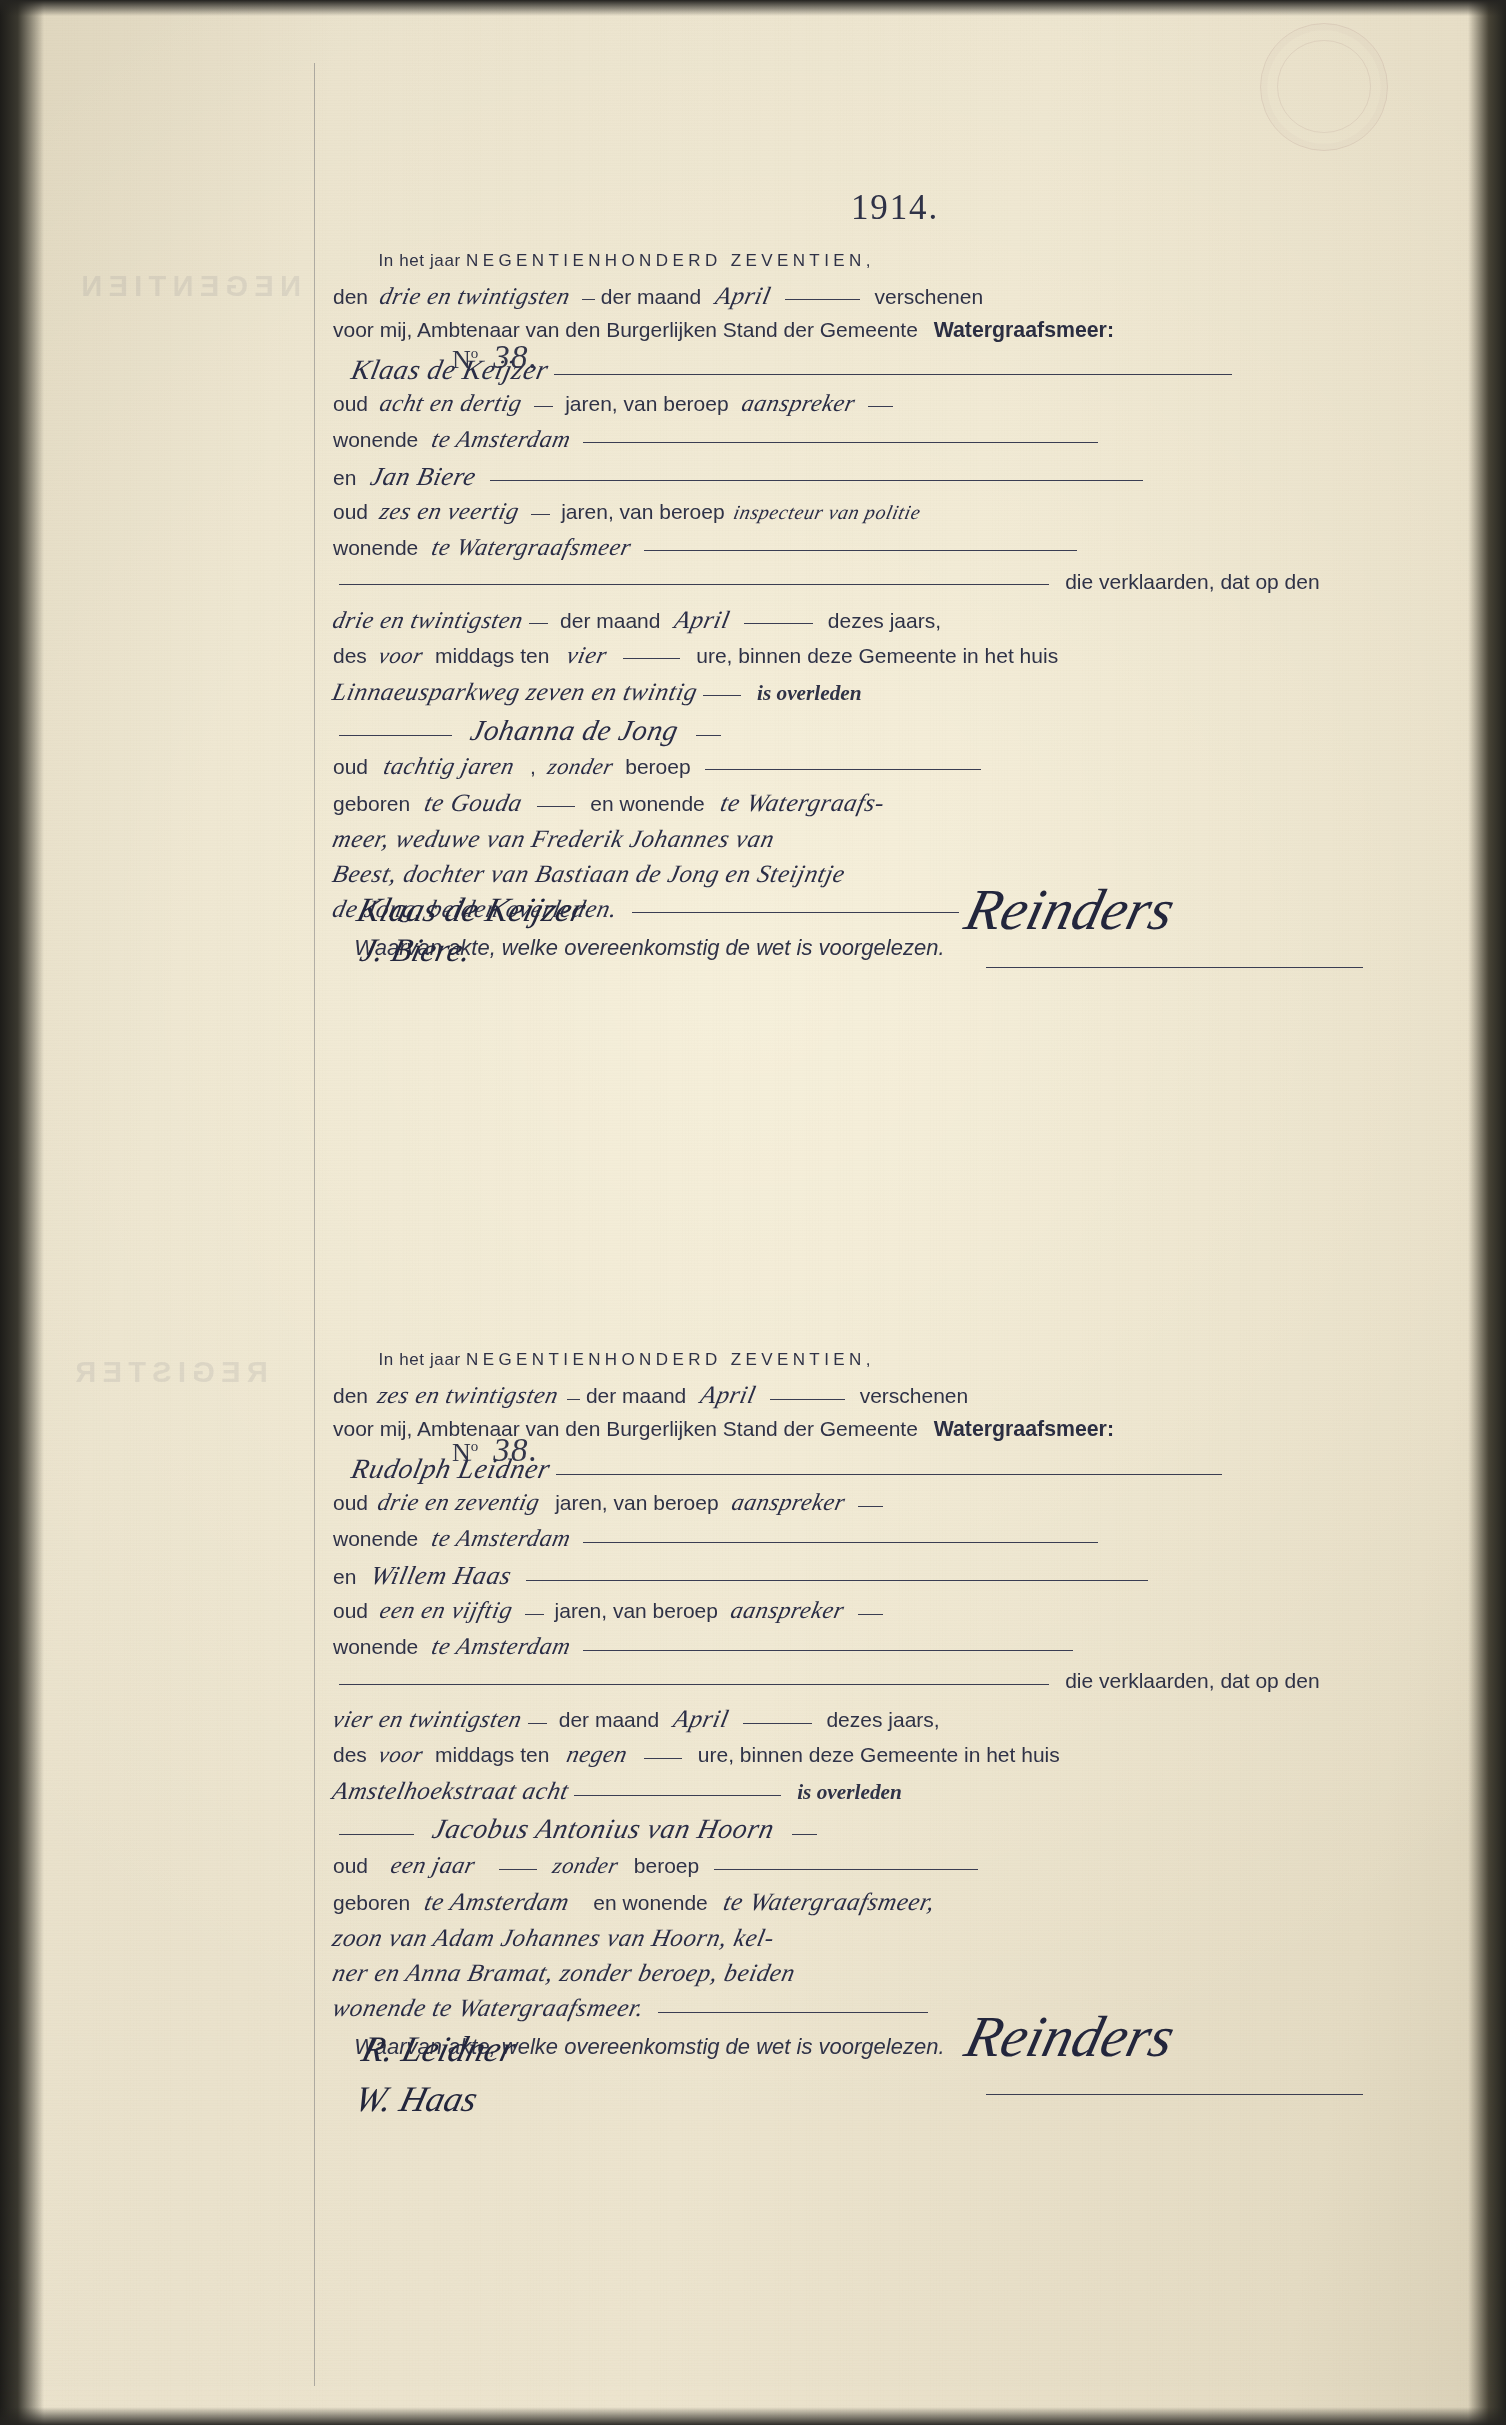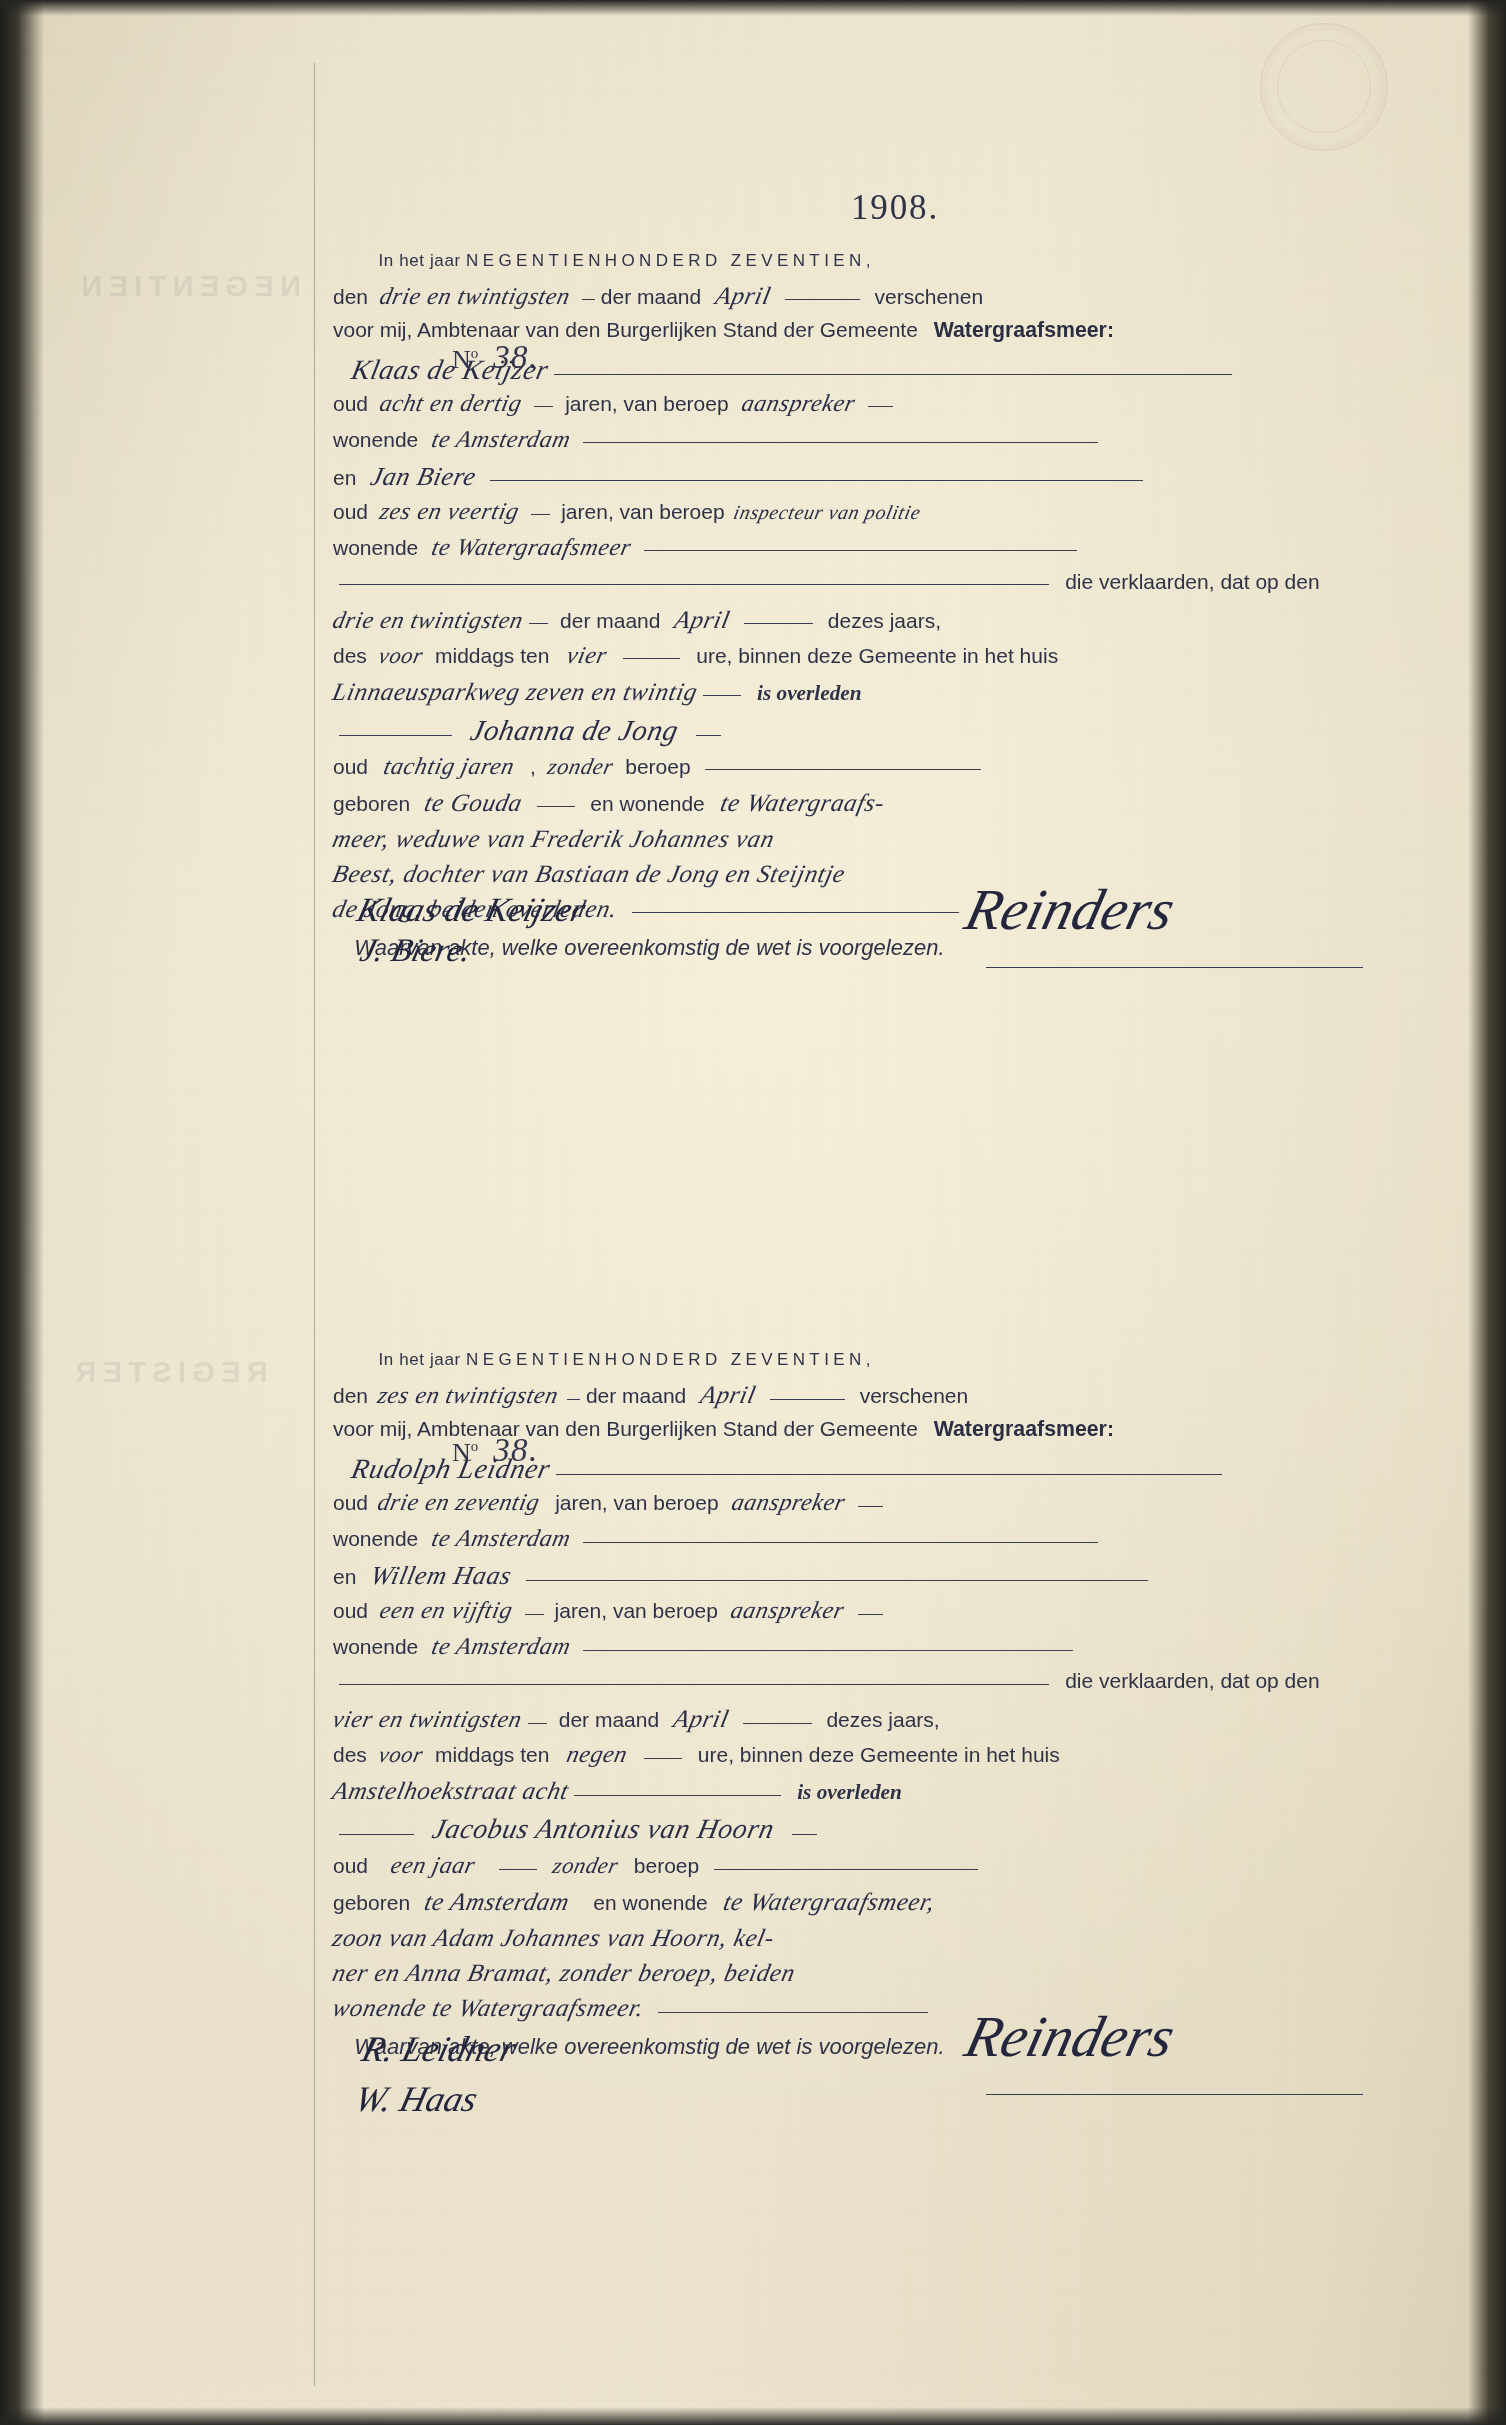--- a/index.html
+++ b/index.html
@@ -194,21 +194,21 @@
   <div class="paper-grain"></div>
 
   <div class="ghost" style="left:75px; top:270px;">NEGENTIEN</div>
   <div class="ghost" style="left:69px; top:1356px;">REGISTER</div>
 
   <div class="stamp"></div>
   <div class="margin-rule"></div>
 
   <div class="record" style="top:188px;">
 
-    <div class="year-head">1908.</div>
+    <div class="year-head">1914.</div>
 
     <div class="rec-num" style="top:151px;">
       <span class="no">N<sup>o</sup></span><span class="val">38.</span>
     </div>
 
     <div class="printed-title" style="margin-top:22.6px; margin-left:38px;">
       <span class="pr">In het jaar</span>
       <span class="sp">NEGENTIENHONDERD ZEVENTIEN,</span>
     </div>
 

